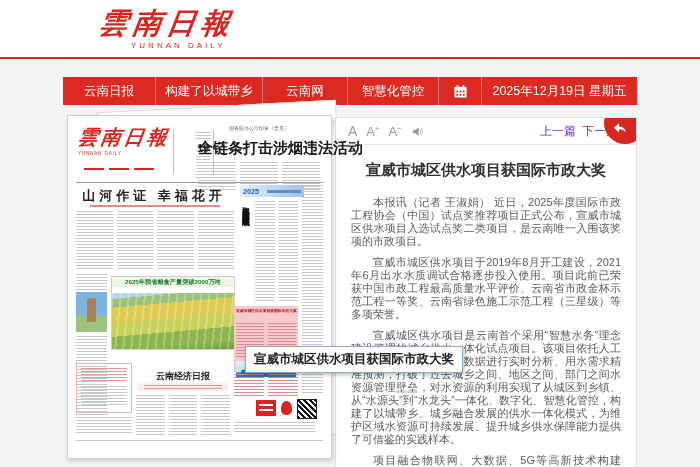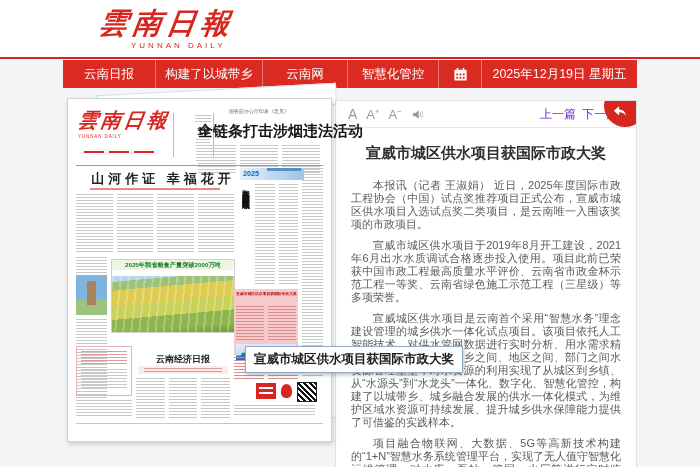--- a/index.html
+++ b/index.html
@@ -9,21 +9,21 @@
 
   
   .header{position:relative;width:700px;height:57px;background:#fff;border-bottom:2px solid #d7261f;}
   .header-inner{width:574px;margin:0 auto;position:relative;height:57px;}
   .logo{position:absolute;left:36px;top:6px;}
   .logo-cn{font-family:"DejaVu Serif",serif;font-weight:bold;font-style:italic;color:#d7261f;
            font-size:29px;letter-spacing:5px;transform:skewX(-8deg);line-height:34px;}
   .logo-en{font-size:8px;color:#d7261f;letter-spacing:3px;margin:1px 0 0 32px;}
 
   
-  .navwrap{width:700px;margin-top:1px;}
+  .navwrap{width:700px;margin-top:18px;}
   .nav{width:574px;height:28px;margin:0 auto;background:#da2a21;display:flex;align-items:stretch;
        list-style:none;padding:0;color:#fff;font-size:12.5px;}
   .nav li{display:flex;align-items:center;justify-content:center;border-left:1px solid rgba(255,255,255,.35);cursor:pointer;}
   .nav li:first-child{border-left:none;}
   .nav .n1{width:92px}.nav .n2{width:92px}.nav .n3{width:106px}.nav .n4{width:84px}.nav .n5{width:90px}
   .nav .ncal{width:42px}.nav .ndate{flex:1;}
 
   
   .main{position:relative;width:574px;height:379px;margin:0 auto;}
 
@@ -45,21 +45,21 @@
   .mast-en{font-size:10px;color:#d7261f;letter-spacing:2px;transform:scale(.45);transform-origin:0 0;white-space:nowrap;}
   .bar-red{height:2px;background:#d7261f;display:inline-block;margin-right:5px;vertical-align:top;}
   .datebox{border-left:1px solid #bbb;border-right:1px solid #bbb;text-align:center;padding-left:19px;}
   .day{font-size:11px;font-weight:bold;color:#333;line-height:12px;}
   .kicker{font-size:10px;color:#666;transform:scale(.5);transform-origin:50% 0;white-space:nowrap;text-align:center;width:200%;margin-left:-50%;}
   .hl-top{font-size:15px;font-weight:bold;color:#151515;text-align:left;letter-spacing:0;white-space:nowrap;}
   .hl-lead{font-size:13px;font-weight:bold;color:#222;letter-spacing:4px;text-align:center;white-space:nowrap;}
   .hl-mid{font-size:9px;font-weight:bold;color:#222;text-align:center;white-space:nowrap;}
   .vhead{writing-mode:vertical-rl;font-size:10px;font-weight:bold;color:#111;letter-spacing:1px;
          transform:scale(.78);transform-origin:0 0;white-space:nowrap;}
-  .banner{background:linear-gradient(90deg,#e3effa,#9dc4e9);display:flex;align-items:flex-start;padding:0 3px;}
+  .banner{background:linear-gradient(90deg,#e3effa,#9dc4e9);display:flex;align-items:center;padding:0 3px;}
   .banner b{font-size:10px;transform:scale(.72);transform-origin:0 50%;color:#1460b8;white-space:nowrap;}
   .caption{background:#eef6e3;color:#1b7a2f;font-weight:bold;font-size:10px;
            transform:scale(.62);transform-origin:0 0;white-space:nowrap;width:161%;height:16px;line-height:16px;text-align:center;}
   .photo-big{background:
       repeating-linear-gradient(96deg,rgba(255,255,255,.25) 0 2px,transparent 2px 8px),
       linear-gradient(175deg,#b7d4ec 0 9%,#9cc277 9% 22%,#ddcc4f 22% 46%,#c8d159 46% 66%,#8db64c 66% 86%,#6e9c3e 100%);}
   .photo-sm{background:linear-gradient(#7fb4de 0 60%,#9cc27d 60% 100%);}
   .rock{position:absolute;left:11px;top:6px;width:9px;height:24px;background:#a9815a;border-radius:2px 2px 0 0;}
   .pinkblk{background:#f6caca;}
   .pink-hl{font-size:10px;font-weight:bold;color:#b21612;white-space:nowrap;
@@ -165,21 +165,21 @@
         <div class="kicker">国务院办公厅印发《意见》</div>
         <div class="hl-top">全链条打击涉烟违法活动</div>
         <div class="cols" style="height:28px;margin-top:4px;">
             <i></i>
             <i></i>
             <i></i>
           </div>
       </div>
       <div class="abs" style="left:8px;top:66px;width:247px;height:1px;background:#9a9a9a;"></div>
 
-      <div class="abs hl-lead" style="left:16px;top:71px;width:158px;">山河作证 幸福花开</div>
+      <div class="abs hl-lead" style="left:7px;top:71px;width:158px;">山河作证 幸福花开</div>
       <div class="abs" style="left:22px;top:89px;width:130px;height:2px;background:rgba(215,38,31,.55);"></div>
       <div class="abs cols" style="left:8px;top:95px;width:158px;height:60px;">
           <i></i>
           <i></i>
           <i></i>
           <i></i>
         </div>
 
       <div class="abs banner" style="left:172px;top:69px;width:58px;height:12px;">
         <b>2025</b>

